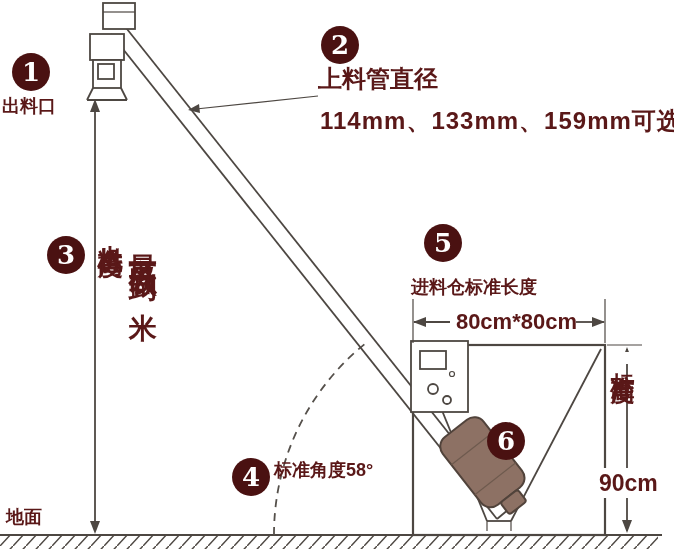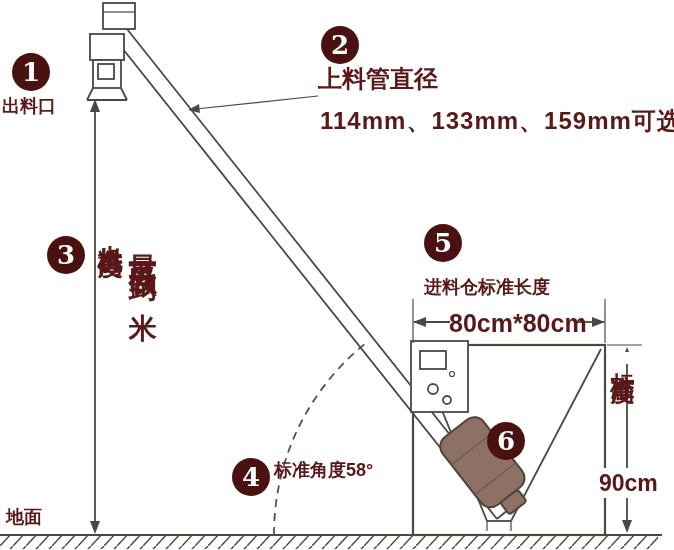--- a/index.html
+++ b/index.html
@@ -134,19 +134,19 @@
 <div class="lbl" style="left:2px;top:96px">出料口</div>
 
 <div class="lbl" style="left:318px;top:65px;font-size:24px">上料管直径</div>
 <div class="lbl" style="left:320px;top:107px;font-size:24px;letter-spacing:1px">114mm、133mm、159mm可选</div>
 
 <div class="lbl vert" style="left:96px;top:224px;font-size:25px;letter-spacing:2px">上料机高度</div>
 <div class="lbl vert" style="left:126px;top:232px;font-size:28px;letter-spacing:4px">最高可以做到7米</div>
 
 <div class="lbl" style="left:274px;top:460px">标准角度58°</div>
 
-<div class="lbl" style="left:424px;top:277px">进料仓标准长度</div>
-<div class="lbl" style="left:449px;top:309px;width:128px;text-align:right;font-size:25px">80cm*80cm</div>
+<div class="lbl" style="left:411px;top:277px">进料仓标准长度</div>
+<div class="lbl" style="left:449px;top:309px;width:128px;text-align:right;font-size:22px">80cm*80cm</div>
 
 <div class="lbl" style="left:6px;top:507px">地面</div>
 
 <div class="lbl vert mask" style="left:608px;top:352px;font-size:24px;letter-spacing:2px">标准高度</div>
 <div class="lbl mask" style="left:598px;top:468px;width:54px;text-align:center;font-size:23px">90cm</div>
 
 </body></html>

